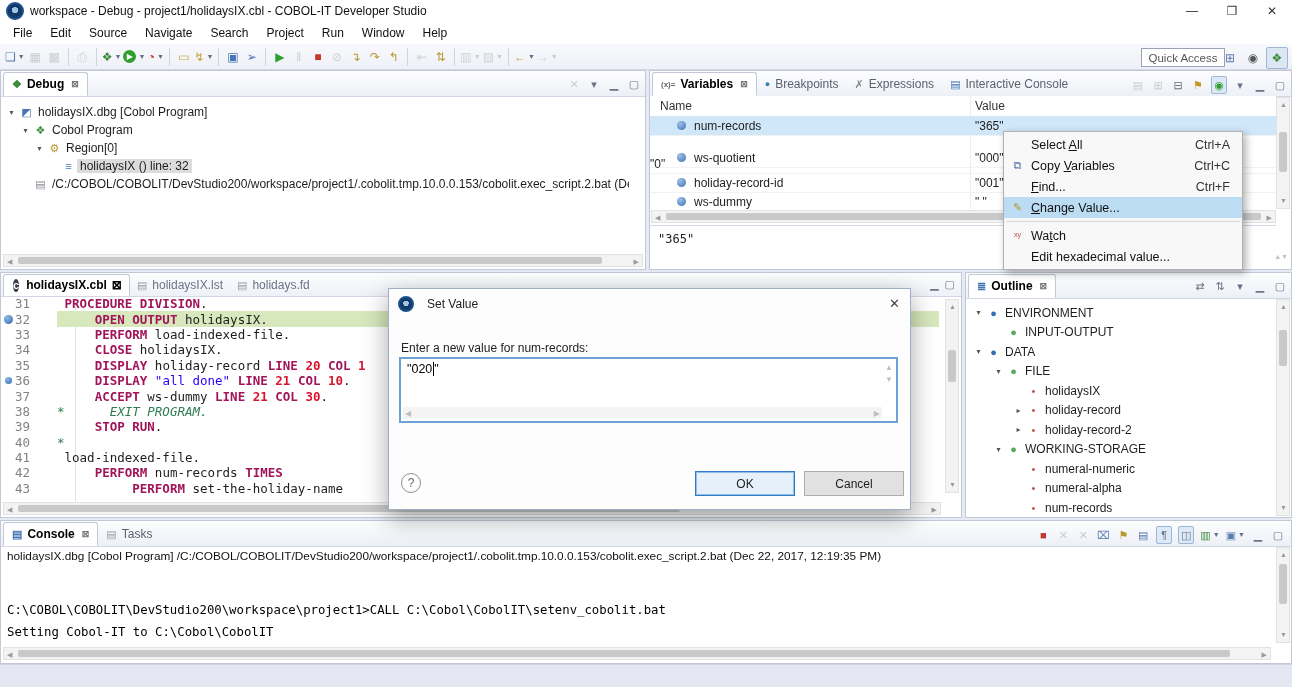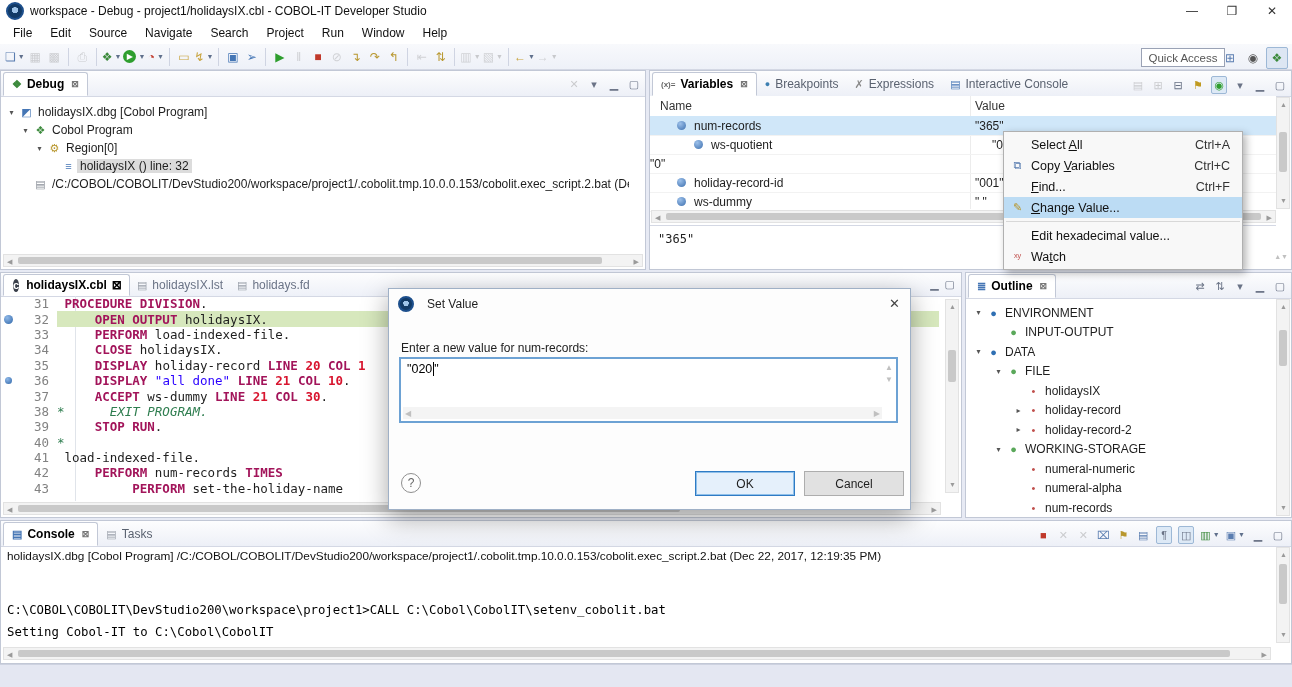--- a/index.html
+++ b/index.html
@@ -61,21 +61,21 @@
   .cmi .csc{padding-right:12px;color:#333}
   .cmi.hl{background:#bcdcf4}
   .cm-sep{height:1px;background:#d8d8d8;margin:3px 2px}
   
   .etabs{height:23px;background:linear-gradient(#fdfdfe,#eef1f8);border-bottom:1px solid #d4d8e4;display:flex;align-items:flex-end;padding-left:2px}
   .etab{height:22px;box-sizing:border-box;padding:0 7px;display:flex;align-items:center;gap:5px;color:#6a7386}
   .etab.active{background:#fff;border:1px solid #c2c8d6;border-bottom:1px solid #fff;border-radius:3px 3px 0 0;color:#000;font-weight:bold}
   .codewrap{position:absolute;left:0;top:23px;right:22px;bottom:16px;overflow:hidden;font-family:"DejaVu Sans Mono",monospace;font-size:12.5px}
   .cline{position:relative;height:15.4px;display:flex;align-items:center;white-space:pre}
   .cmark{width:14px;flex:0 0 auto;display:flex;align-items:center;justify-content:center}
-  .cnum{width:34px;flex:0 0 auto;text-align:right;color:#828282;padding-right:8px}
+  .cnum{width:34px;flex:0 0 auto;color:#828282;padding-right:8px}
   .ccode{flex:1;position:relative;height:100%;display:flex;align-items:center}
   .cline.hl .ccode{background:#d7e8bd}
   .marginline{position:absolute;left:74px;top:0;bottom:0;width:1px;background:#e0e4ea}
   .kw{color:#a2145a;font-weight:bold}
   .num{color:#d8152f;font-weight:bold}
   .str{color:#2a00ff}
   .cmt{color:#2e7d4f;font-style:italic}
   .bdot{width:9px;height:9px;border-radius:50%;background:radial-gradient(circle at 35% 30%,#8fb8e8,#2f66a8)}
   .bdot.small{width:7px;height:7px}
   
@@ -304,21 +304,21 @@
       <span style="left: 325px;">Value</span>
     </div>
     <div class="colsep" style="left: 320px; bottom: 60px;"></div>
     <div class="vrow sel" style="top: 45px;">
       <span class="vname">
         <span class="vorb"></span>
         <span>num-records</span>
       </span>
       <span>"365"</span>
     </div>
-    <div class="vrow" style="top: 64px; padding-left: 17px;">
+    <div class="vrow" style="top: 77px;">
       <span class="vname">
         <span class="vorb"></span>
         <span>ws-quotient</span>
       </span>
       <span>"000"</span>
     </div>
     <div class="vrow" style="top: 83px;">
       <span>"0"</span>
     </div>
     <div class="vrow" style="top: 102px;">
@@ -533,27 +533,27 @@
       <span class="clabel"><u>F</u>ind...</span>
       <span class="csc">Ctrl+F</span>
     </div>
     <div class="cmi hl">
       <span class="cic" style="color: rgb(184, 151, 46);">✎</span>
       <span class="clabel"><u>C</u>hange Value...</span>
       <span class="csc"></span>
     </div>
     <div class="cm-sep"></div>
     <div class="cmi">
+      <span class="cic" style="color: rgb(192, 80, 77);">ˣʸ</span>
+      <span class="clabel">Wa<u>t</u>ch</span>
+      <span class="csc"></span>
+    </div>
+    <div class="cmi">
       <span class="cic"></span>
       <span class="clabel">Edit hexadecimal value...</span>
-      <span class="csc"></span>
-    </div>
-    <div class="cmi">
-      <span class="cic" style="color: rgb(192, 80, 77);">ˣʸ</span>
-      <span class="clabel">Wa<u>t</u>ch</span>
       <span class="csc"></span>
     </div>
   </div>
 
 <div class="abs" id="dialog">
   <div id="dlg-title">
     <span class="appicon" style="width:12px;height:12px"></span>
     <span>Set Value</span>
   </div>
   <span id="dlg-close">✕</span>

